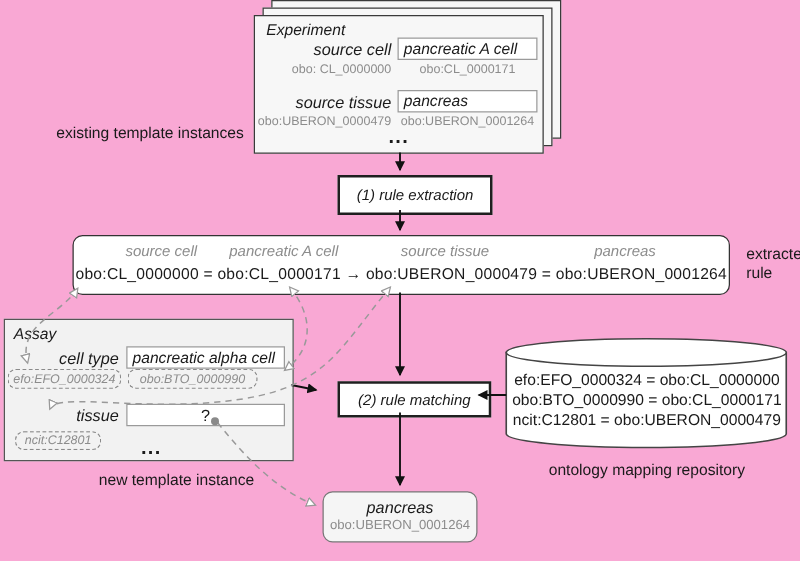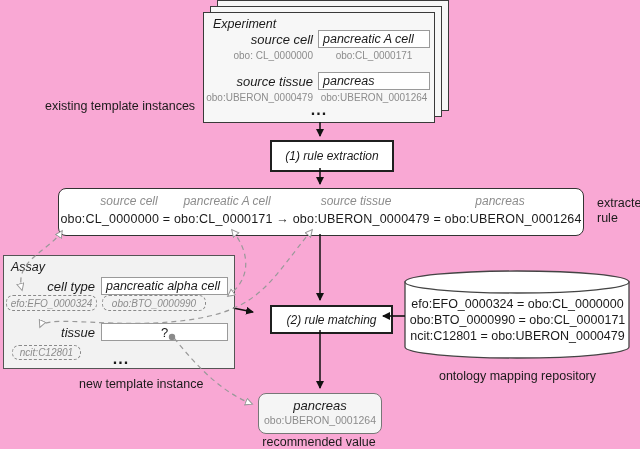--- a/index.html
+++ b/index.html
@@ -83,21 +83,20 @@
     <div class="cyl-line">efo:EFO_0000324 = obo:CL_0000000</div>
     <div class="cyl-line">obo:BTO_0000990 = obo:CL_0000171</div>
     <div class="cyl-line">ncit:C12801 = obo:UBERON_0000479</div>
   </div>
   <div class="abs caption" style="left:405px;top:369px;width:225px;text-align:center;">ontology mapping repository</div>
 
   <div class="abs round-box z2" style="left:258px;top:393px;width:122px;height:39px;background:#f5f5f5;border-color:#777;">
     <div class="abs" style="left:0;top:4px;width:122px;text-align:center;font-style:italic;font-size:13px;">pancreas</div>
     <div class="abs id-text" style="left:0;top:20px;width:122px;text-align:center;font-size:10.5px;">obo:UBERON_0001264</div>
   </div>
-  <div class="abs caption" style="left:239px;top:435px;width:160px;text-align:center;">recommended value</div>
 
   <svg id="overlay" width="640" height="449" viewBox="0 0 640 449">
     <defs>
       <marker id="ah-solid" markerUnits="userSpaceOnUse" markerWidth="10" markerHeight="10" refX="7" refY="4" orient="auto">
         <path d="M0,0 L8,4 L0,8 Z" fill="#111"></path>
       </marker>
       <marker id="ah-open" markerUnits="userSpaceOnUse" markerWidth="10" markerHeight="10" refX="7" refY="4" orient="auto">
         <path d="M0.5,0.5 L7.5,4 L0.5,7.5 Z" fill="#fff" stroke="#999" stroke-width="1"></path>
       </marker>
       <marker id="ah-open-rev" markerUnits="userSpaceOnUse" markerWidth="10" markerHeight="10" refX="7" refY="4" orient="auto-start-reverse">

